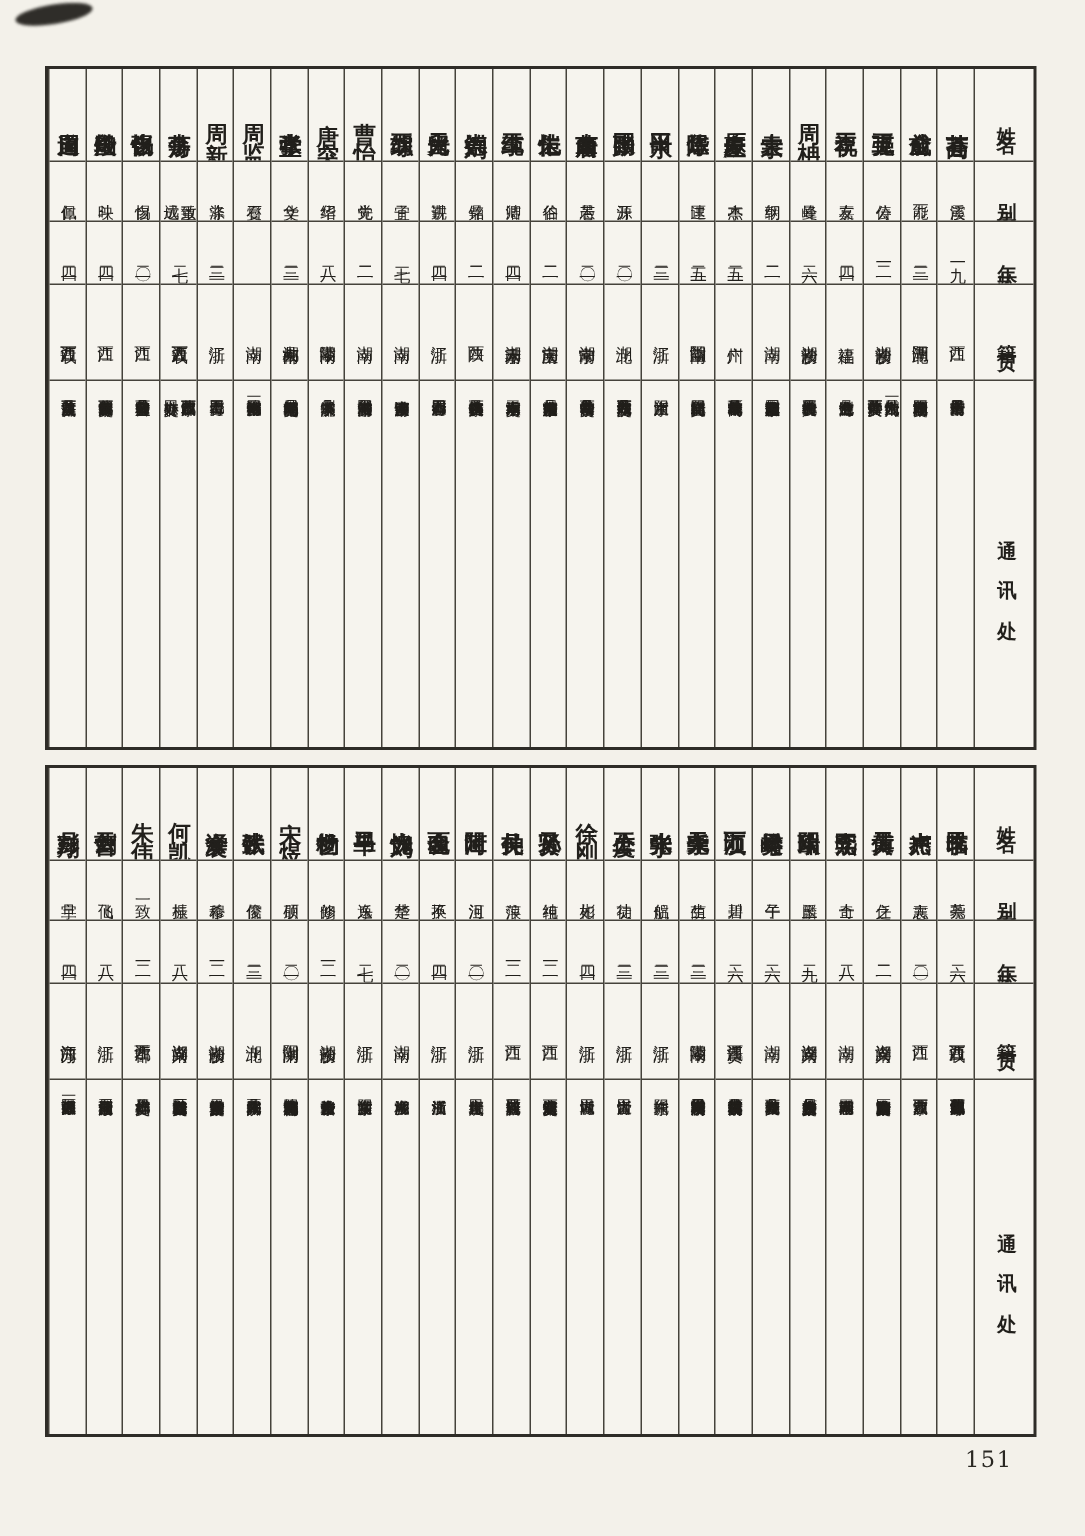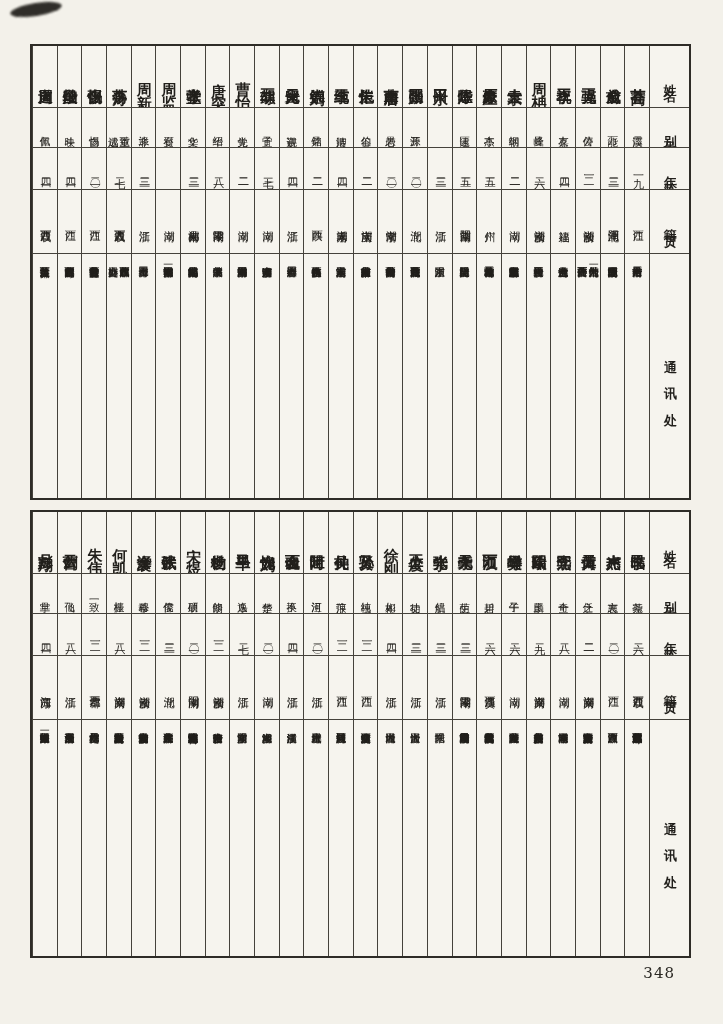--- a/index.html
+++ b/index.html
@@ -422,13 +422,13 @@
     </div>
     <div class="col">
       <div class="cell c-name">彭月翔</div>
       <div class="cell c-alias">旦宇</div>
       <div class="cell c-age">二四</div>
       <div class="cell c-origin">江苏海门</div>
       <div class="cell c-addr">江苏如皋掘港大豫公司中一区</div>
     </div>
   </div>
 
-<div class="pagenum">348</div>
+<div class="pagenum">151</div>
 
 </body></html>

